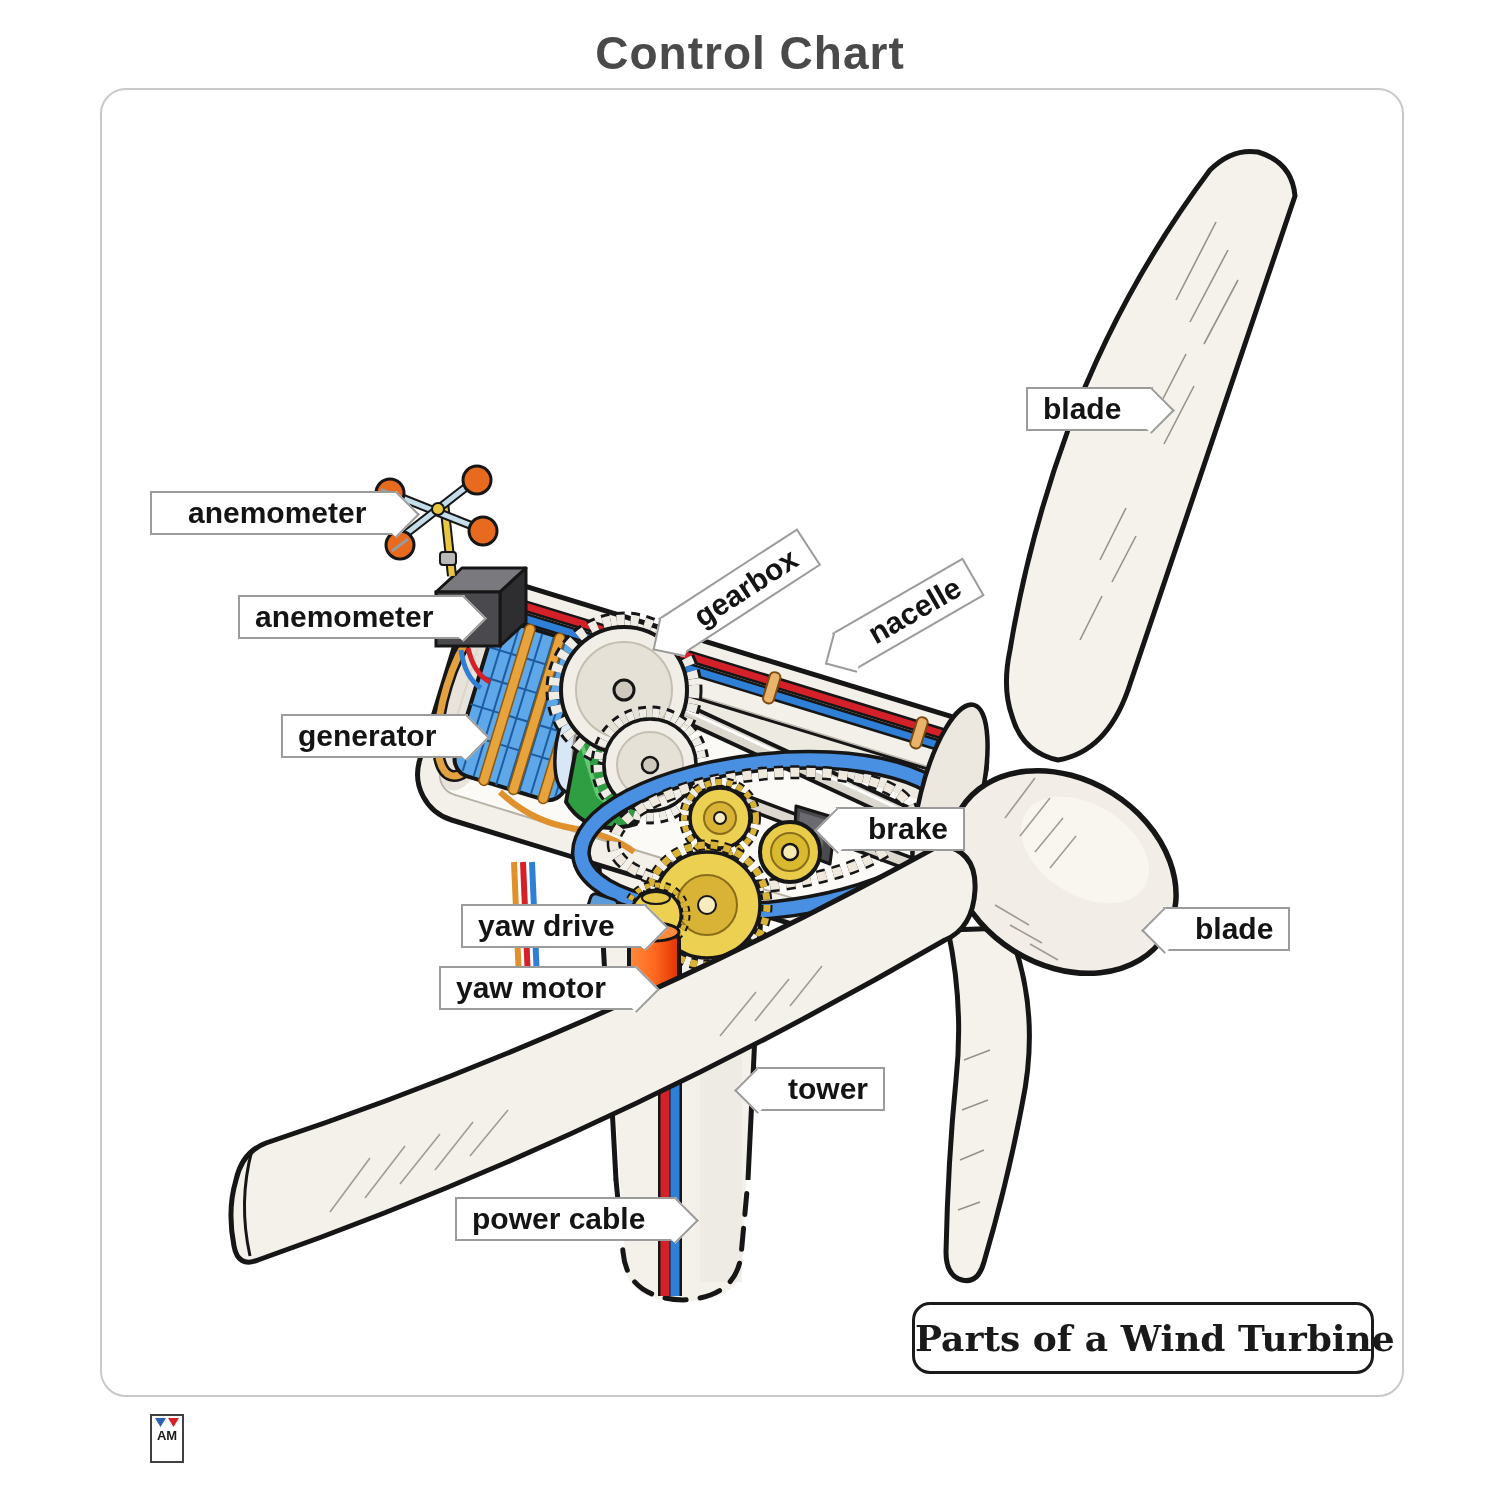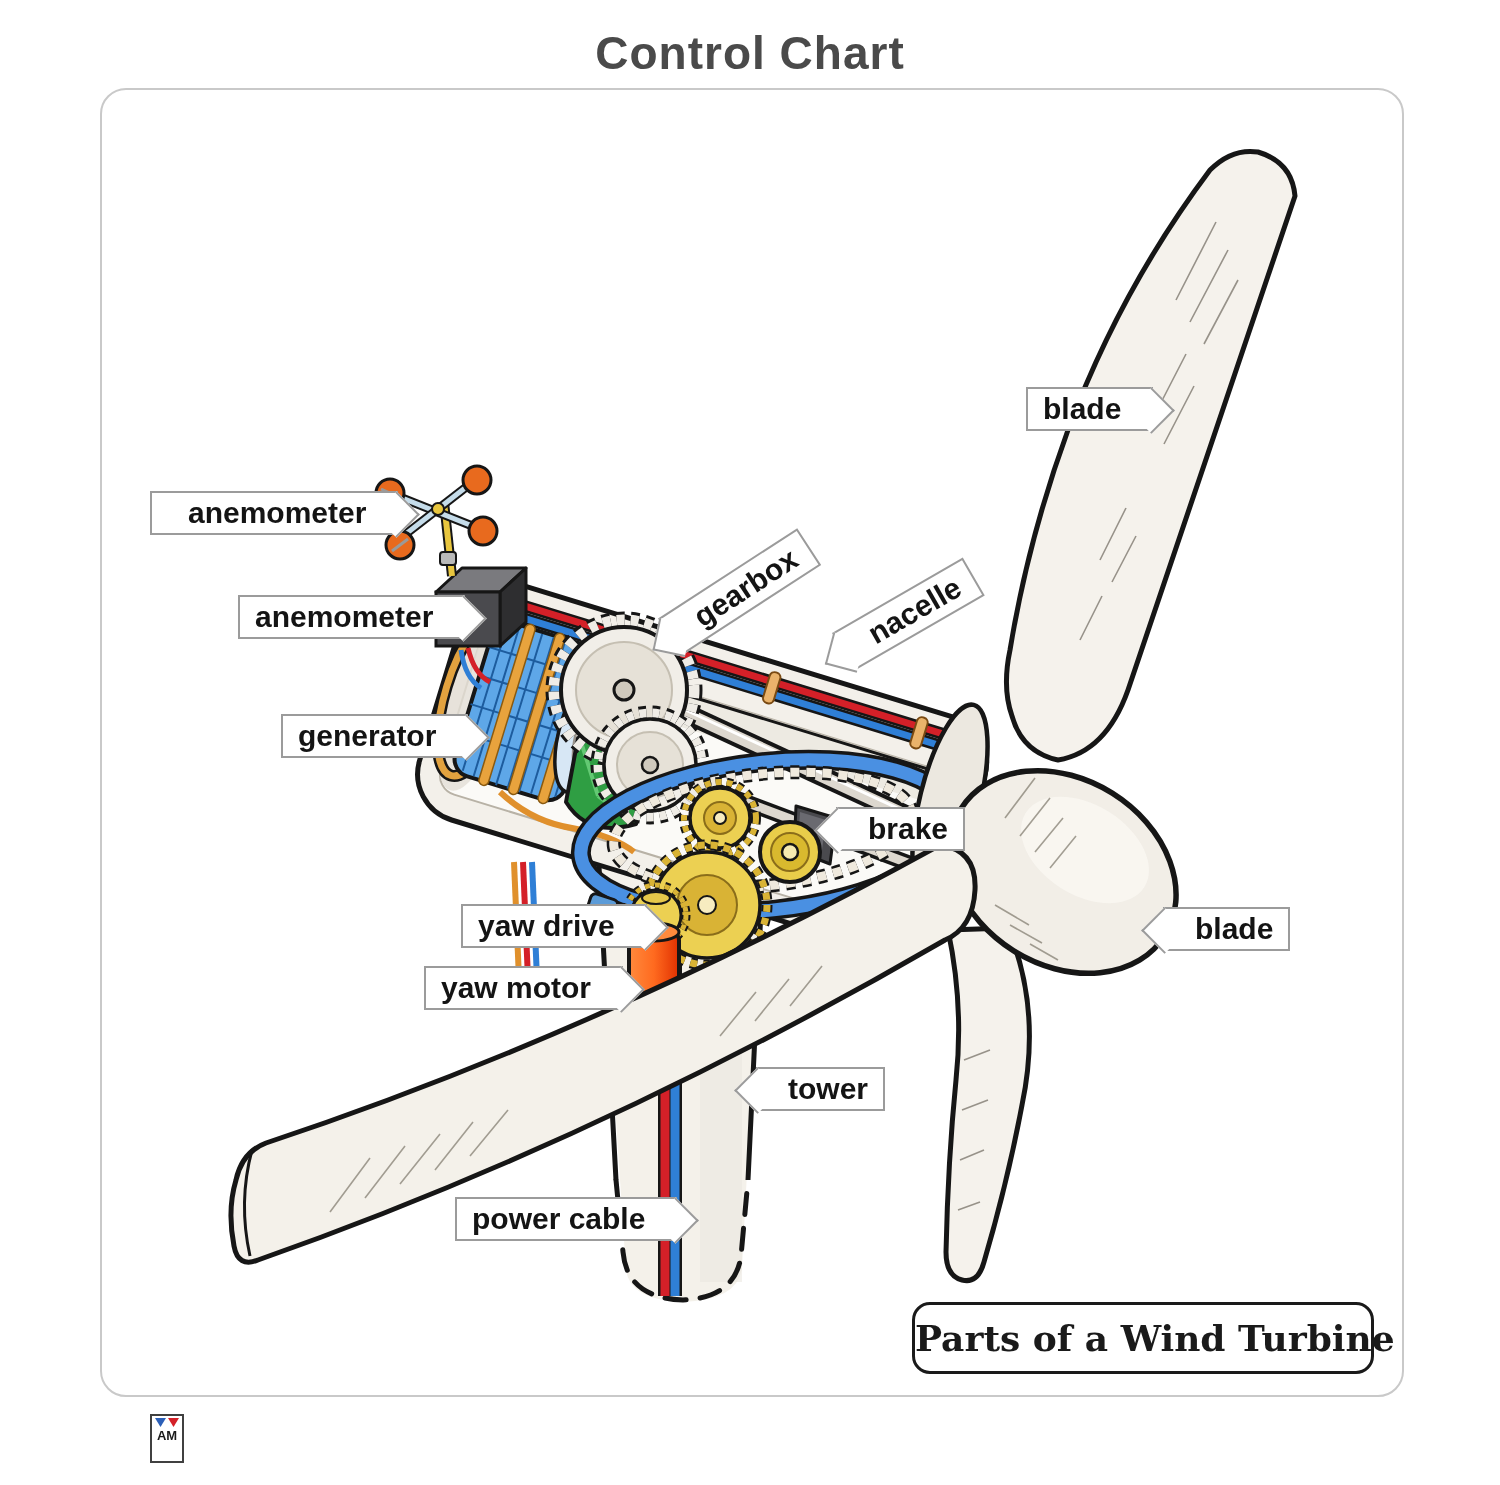--- a/index.html
+++ b/index.html
@@ -219,21 +219,21 @@
 
 <div class="callout ar" style="left:1026px;top:367px;">blade</div>
 <div class="callout ar" style="left:150px;top:471px;padding-left:36px;">anemometer</div>
 <div class="callout ar" style="left:238px;top:575px;">anemometer</div>
 <div class="callout al rot33" style="left:670px;top:615px;">gearbox</div>
 <div class="callout al rot30" style="left:843px;top:630px;">nacelle</div>
 <div class="callout ar" style="left:281px;top:694px;">generator</div>
 <div class="callout al" style="left:836px;top:807px;">brake</div>
 <div class="callout al" style="left:1163px;top:907px;">blade</div>
 <div class="callout ar" style="left:461px;top:884px;">yaw drive</div>
-<div class="callout ar" style="left:424px;top:946px;">yaw motor</div>
+<div class="callout ar" style="left:439px;top:946px;">yaw motor</div>
 <div class="callout al" style="left:756px;top:1067px;">tower</div>
 <div class="callout ar" style="left:455px;top:1177px;">power cable</div>
 
 <div class="caption-box">Parts of a Wind Turbine</div>
 
 <div class="logo">
   <svg width="30" height="28" viewBox="0 0 30 28">
     <polygon points="3,2 14,2 8.5,11" fill="#2b5fb8"></polygon>
     <polygon points="16,2 27,2 21.5,11" fill="#d42028"></polygon>
     <text x="15" y="24" text-anchor="middle" font-family="Liberation Sans, sans-serif" font-size="13" font-weight="bold" fill="#1a1a1a">AM</text>

